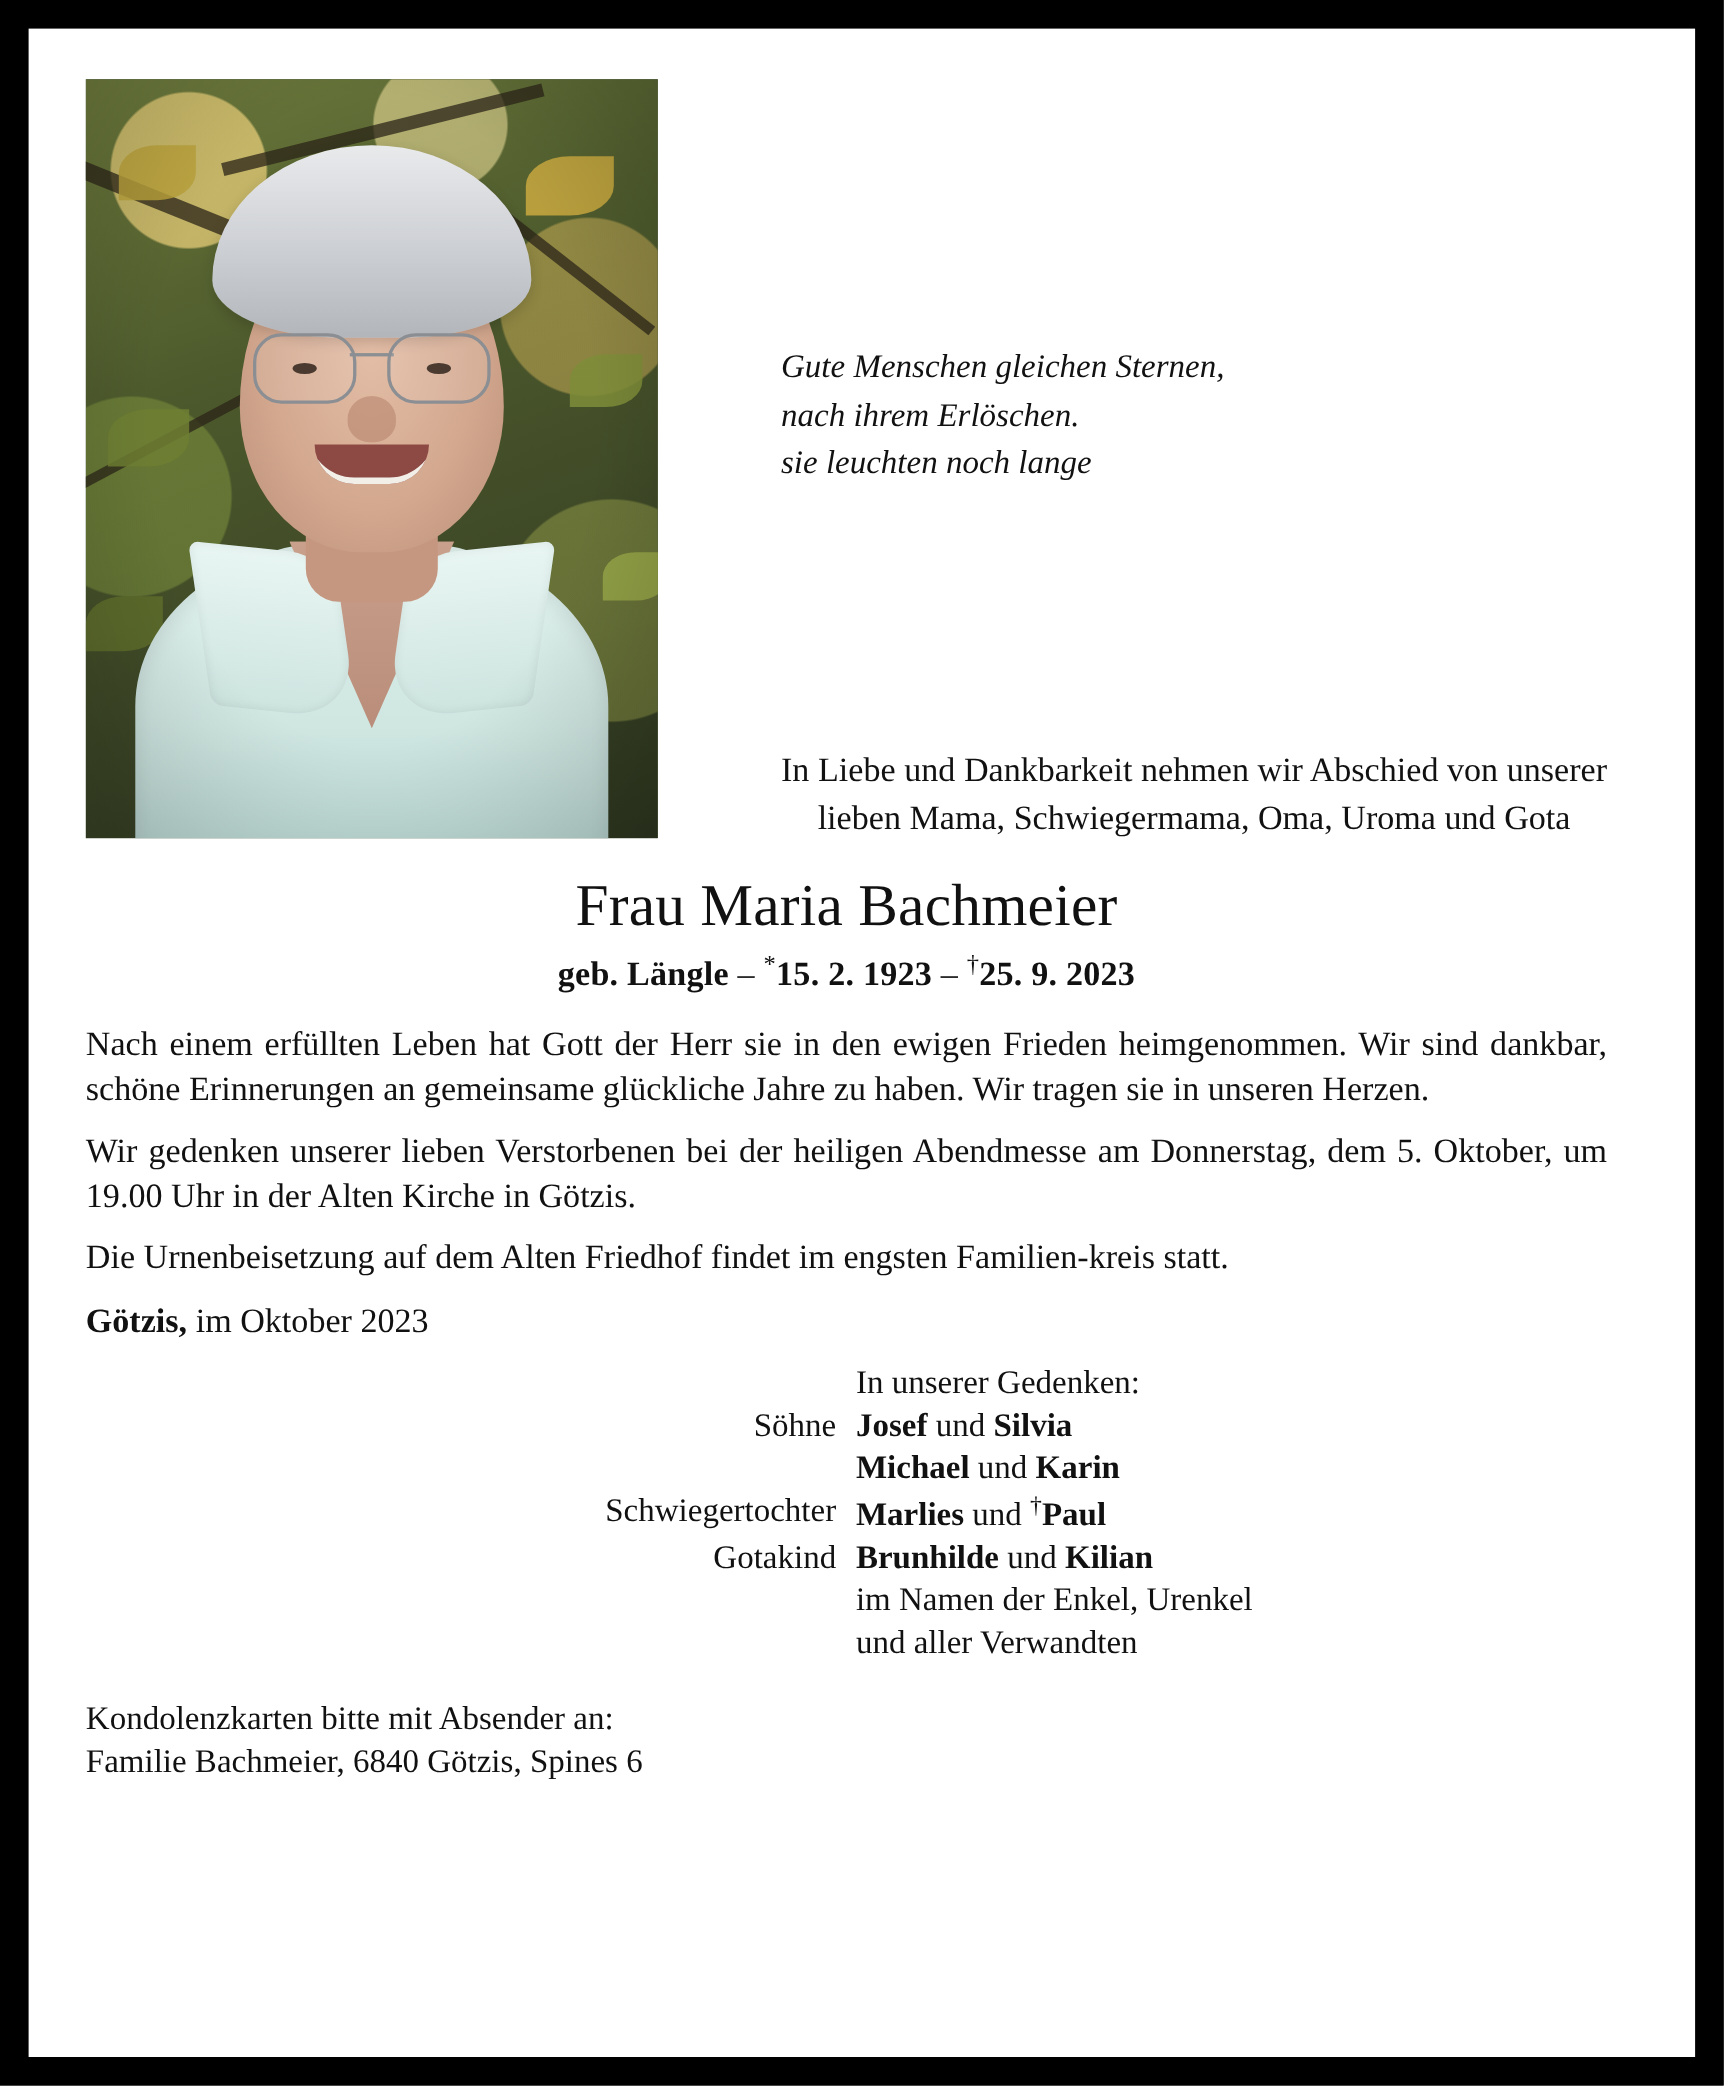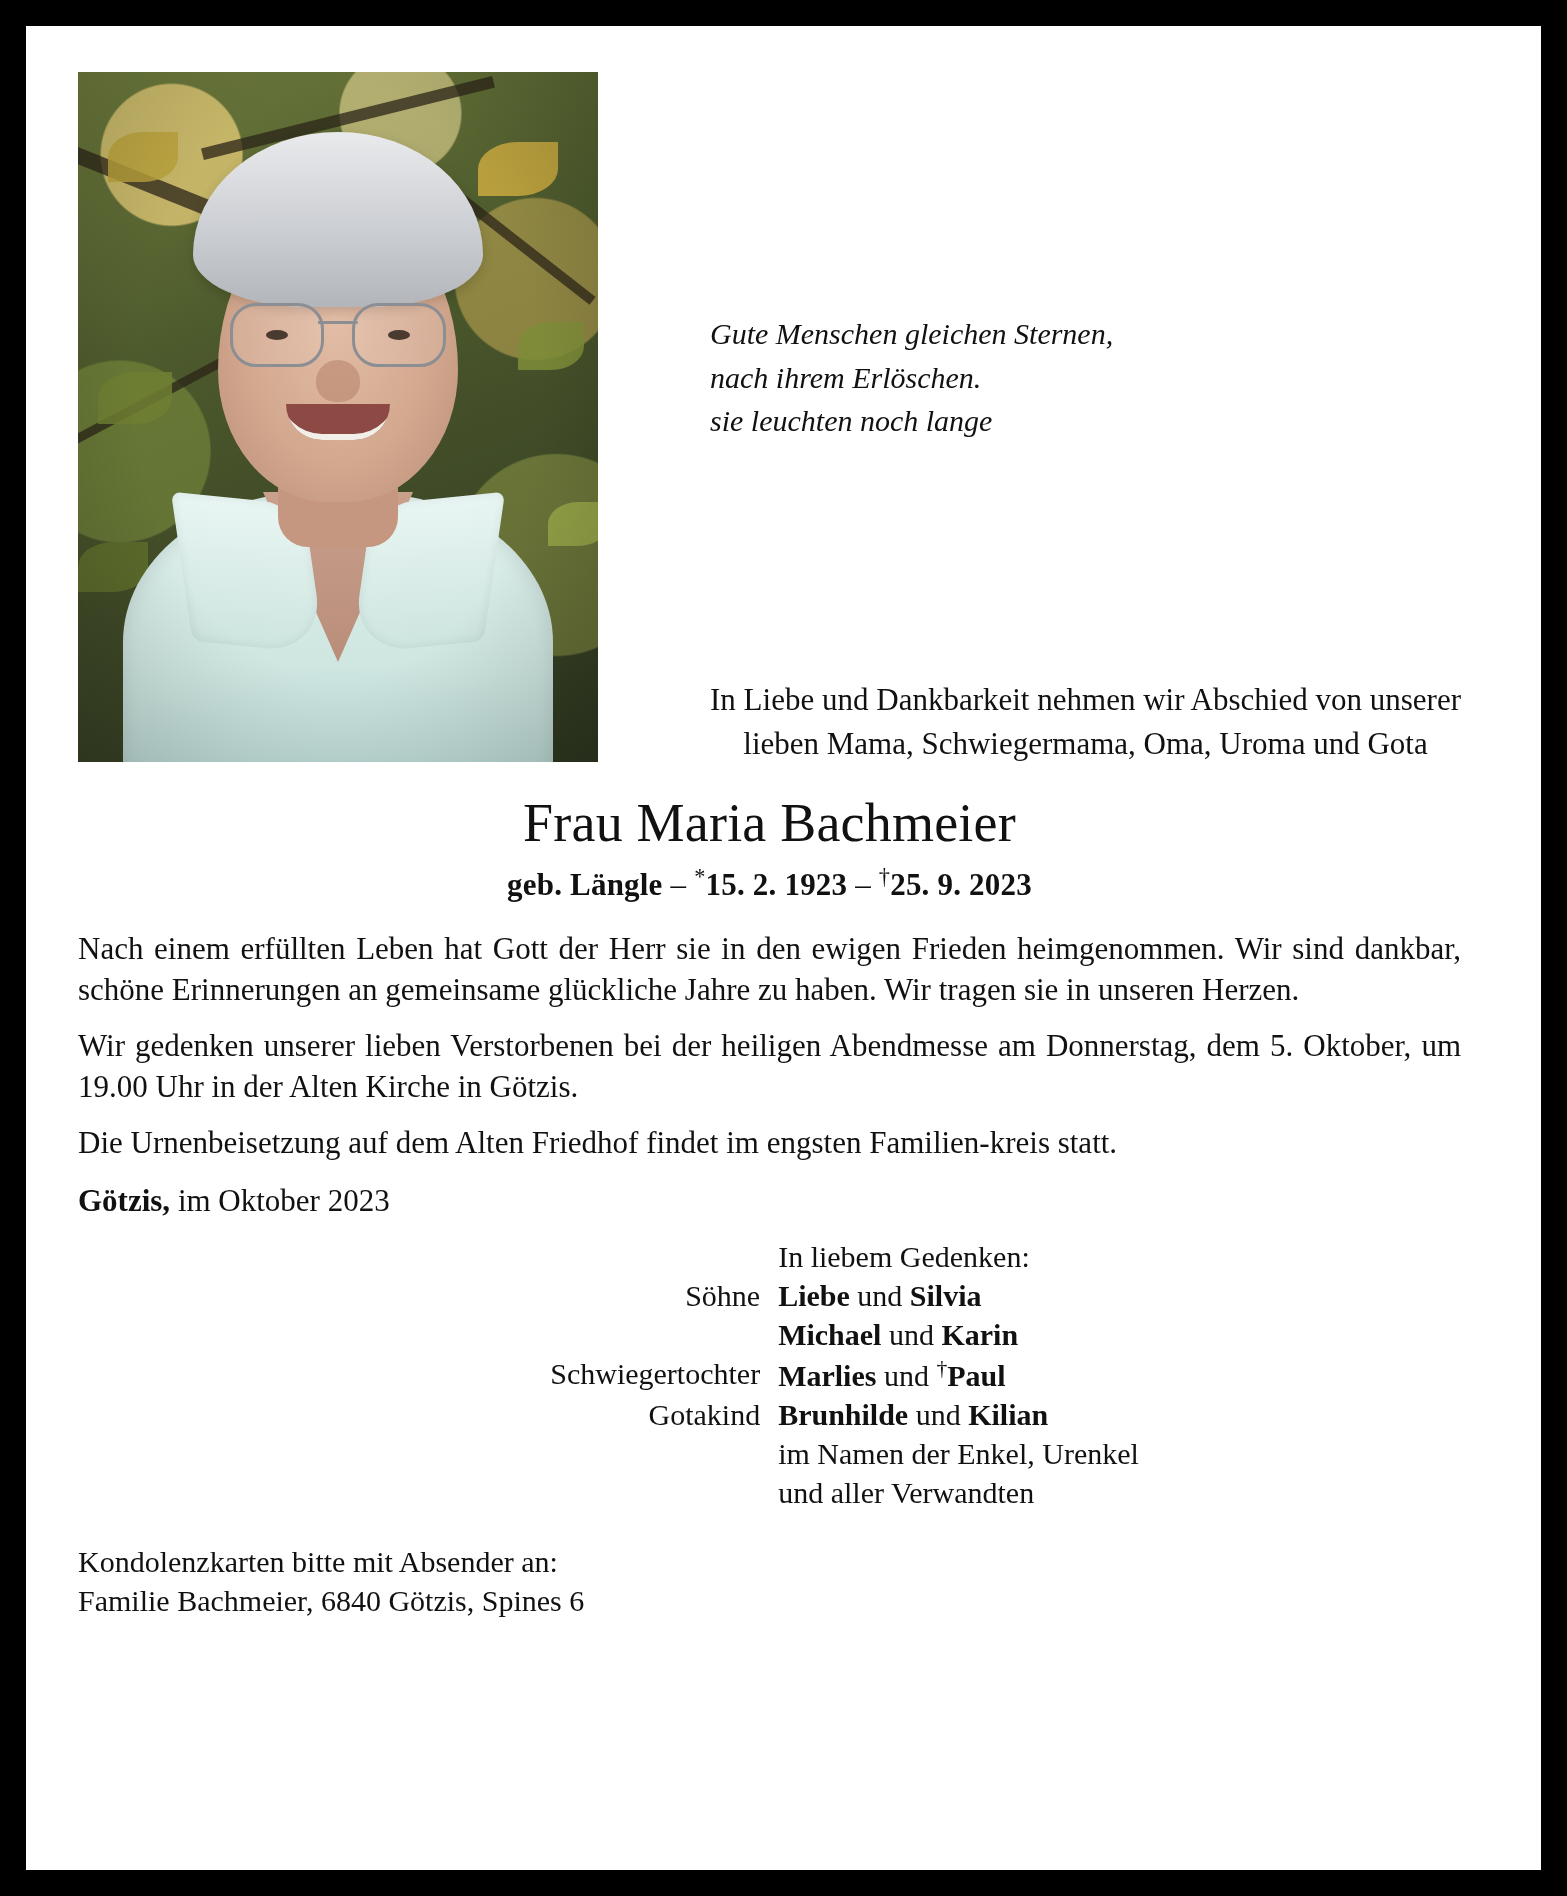--- a/index.html
+++ b/index.html
@@ -327,24 +327,24 @@
     </div>
 
     <div class="place">
       <b>Götzis,</b>
       <span>im Oktober 2023</span>
     </div>
 
     <div class="family">
       <div class="family-grid">
         <div class="fam-label"></div>
-        <div class="fam-value">In liebem Gedenken:</div>
+        <div class="fam-value">In unserer Gedenken:</div>
 
         <div class="fam-label">Söhne</div>
-        <div class="fam-value"><b>Liebe</b> und <b>Silvia</b></div>
+        <div class="fam-value"><b>Josef</b> und <b>Silvia</b></div>
 
         <div class="fam-label"></div>
         <div class="fam-value"><b>Michael</b> und <b>Karin</b></div>
 
         <div class="fam-label">Schwiegertochter</div>
         <div class="fam-value"><b>Marlies</b> und <span class="dagger">†</span><b>Paul</b></div>
 
         <div class="fam-label">Gotakind</div>
         <div class="fam-value"><b>Brunhilde</b> und <b>Kilian</b></div>
 

